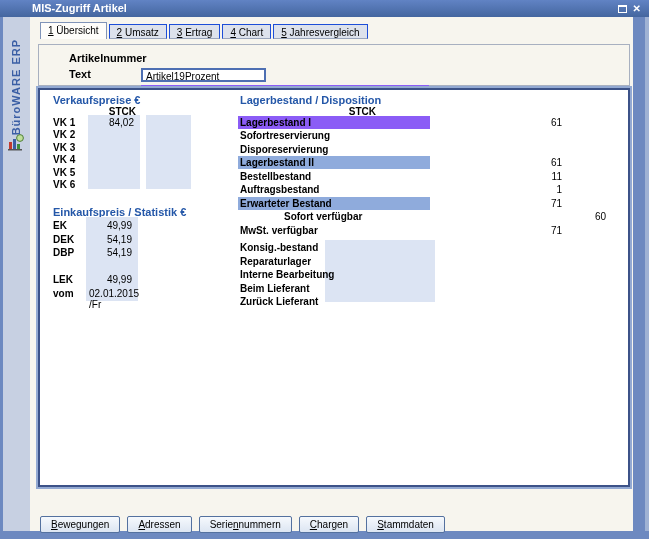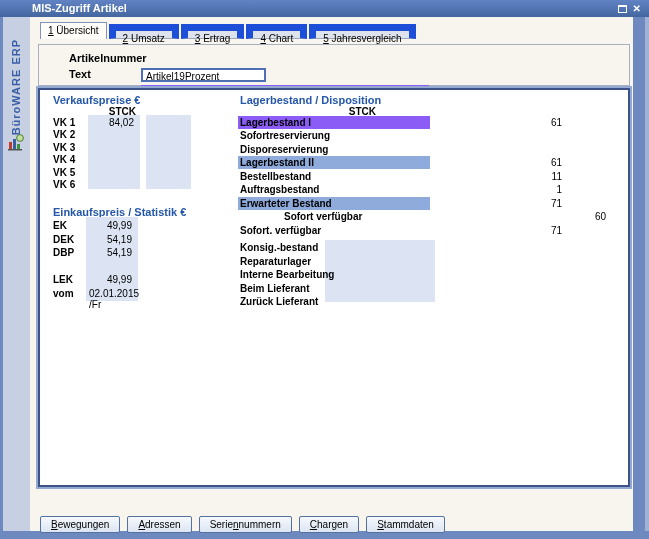--- a/index.html
+++ b/index.html
@@ -21,21 +21,21 @@
 
   
   .sidebar { position:absolute; left:3px; top:17px; width:27px; height:514px; background:#c7d0e2; }
   .brand { position:absolute; left:7px; top:22px; writing-mode:vertical-rl; transform:rotate(180deg);
     color:#3b5fa5; font-size:11px; font-weight:bold; letter-spacing:1px; }
   .side-icon { position:absolute; left:4px; top:116px; width:20px; height:18px; }
 
   
   .tabs { position:absolute; left:40px; top:22px; display:flex; align-items:flex-end; }
   .tab { font-size:10px; color:#000; padding:2px 7px 2px 7px; background:#dde2ec;
-    border:7px solid #1d4ed8; border-bottom:1px solid #9aa6bd; margin-right:2px; height:15px; cursor:default; }
+    border:1px solid #1d4ed8; border-bottom:1px solid #9aa6bd; margin-right:2px; height:15px; cursor:default; }
   .tab.active { background:#fefdfa; border:1px solid #8094b8; border-bottom:none; height:17px; }
   .accel { text-decoration:underline; }
 
   
   .groupbox { position:absolute; left:38px; top:44px; width:592px; height:42px;
     border:1px solid #a8b0c0; background:#f7f5ee; }
   .fld-label { position:absolute; left:30px; font-size:11px; font-weight:bold; color:#000; }
   .inp { position:absolute; left:102px; font-size:10px; background:#fff; padding:1px 3px; height:14px; line-height:11px;margin-top:18px; }
   .inp-artnr { top:5px; width:125px; border:2px solid #4e6fb2; }
   .lbl-artnr { top:7px; }
@@ -199,21 +199,21 @@
       </div>
     <div class="lrow medium" style="top:106.5px;">
         <span class="lbl">Erwarteter Bestand</span>
         <span class="val">71</span>
       </div>
     <div class="lrow" style="top:120px;margin-left:44px;">
         <span class="lbl">Sofort verfügbar</span>
         <span class="val">60</span>
       </div>
     <div class="lrow" style="top:133.5px;">
-        <span class="lbl">Sofort. verfügbar</span>
+        <span class="lbl">MwSt. verfügbar</span>
         <span class="val">71</span>
       </div>
 
     <div class="fillbox" style="left:285px; top:150px; width:110px; height:62px;"></div>
     <div class="krow" style="top:152px;">Konsig.-bestand</div>
     <div class="krow" style="top:165.6px;">Reparaturlager</div>
     <div class="krow" style="top:179.2px;">Interne Bearbeitung</div>
     <div class="krow" style="top:192.8px;">Beim Lieferant</div>
     <div class="krow" style="top:206.4px;">Zurück Lieferant</div>
 

